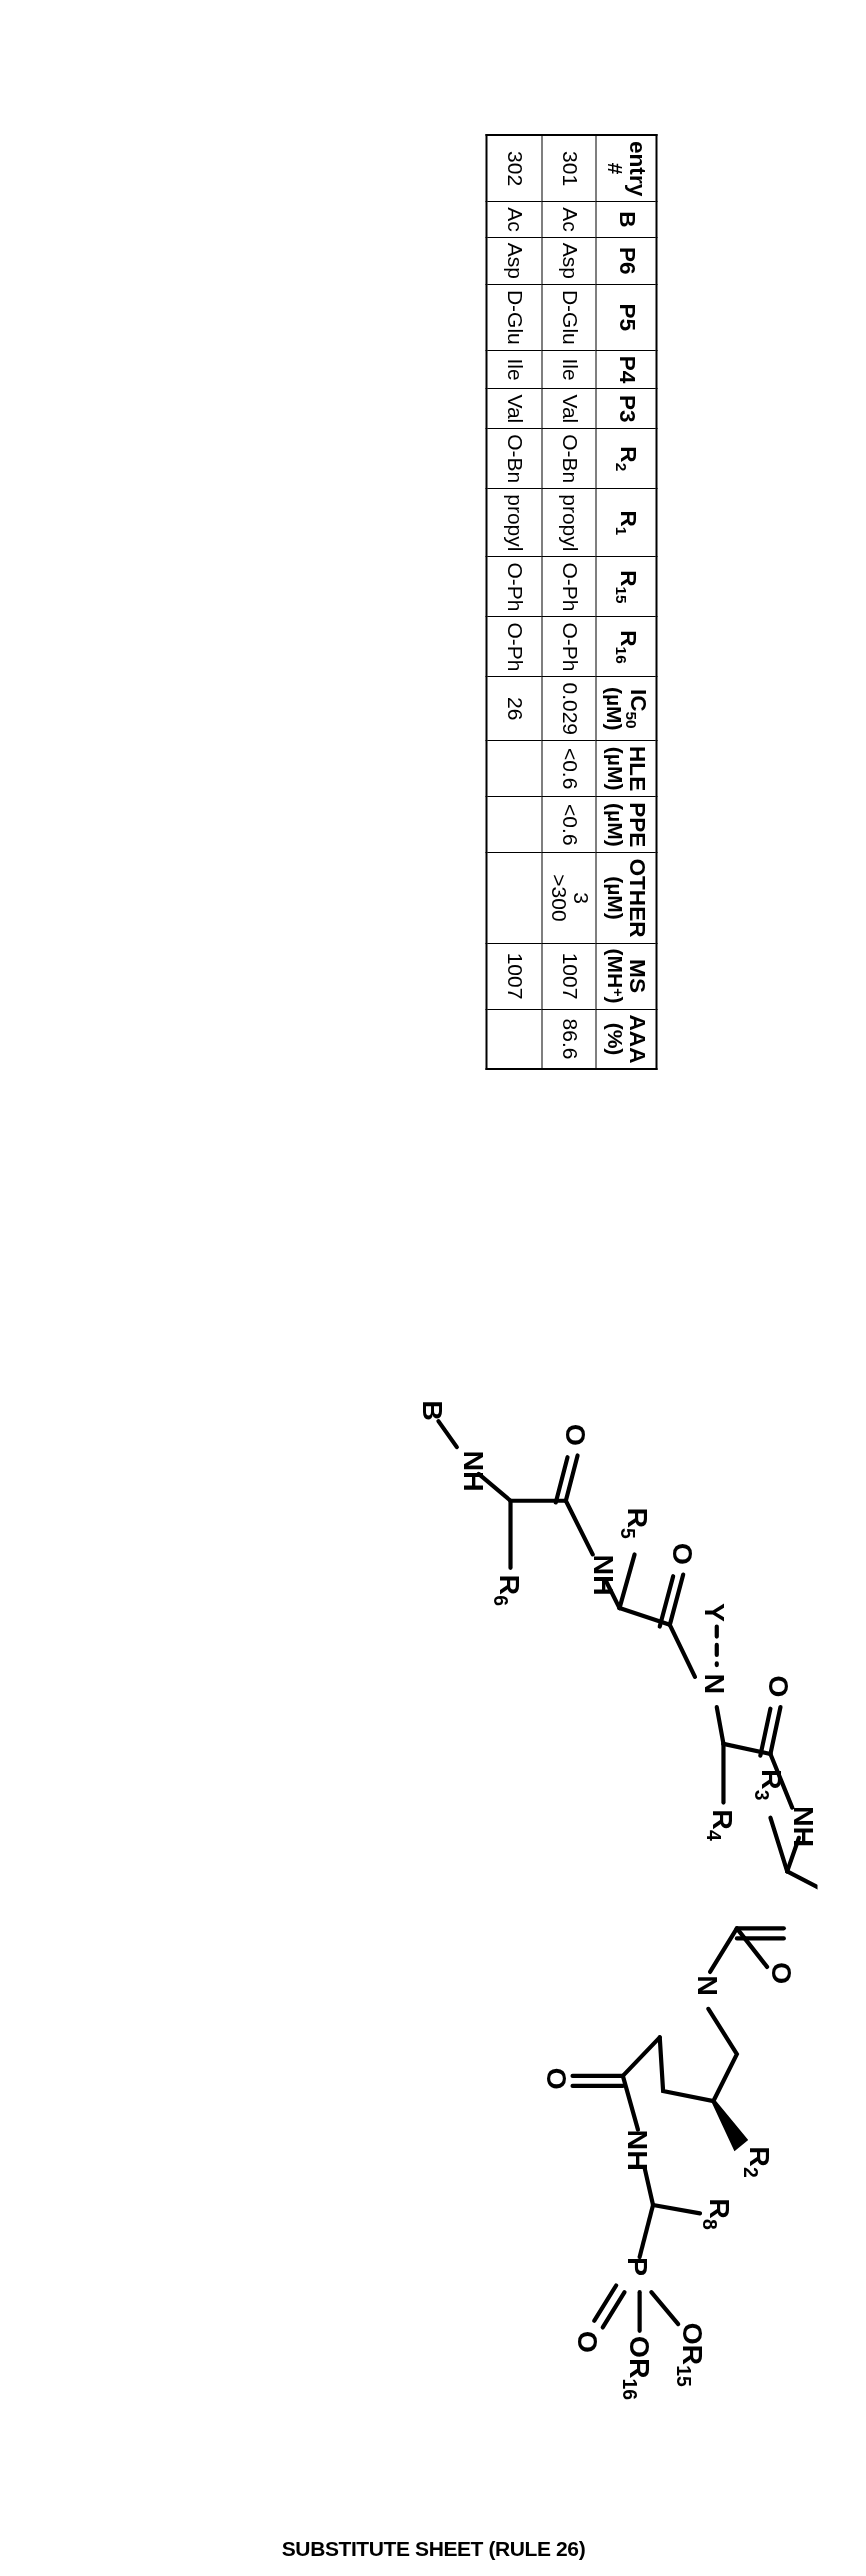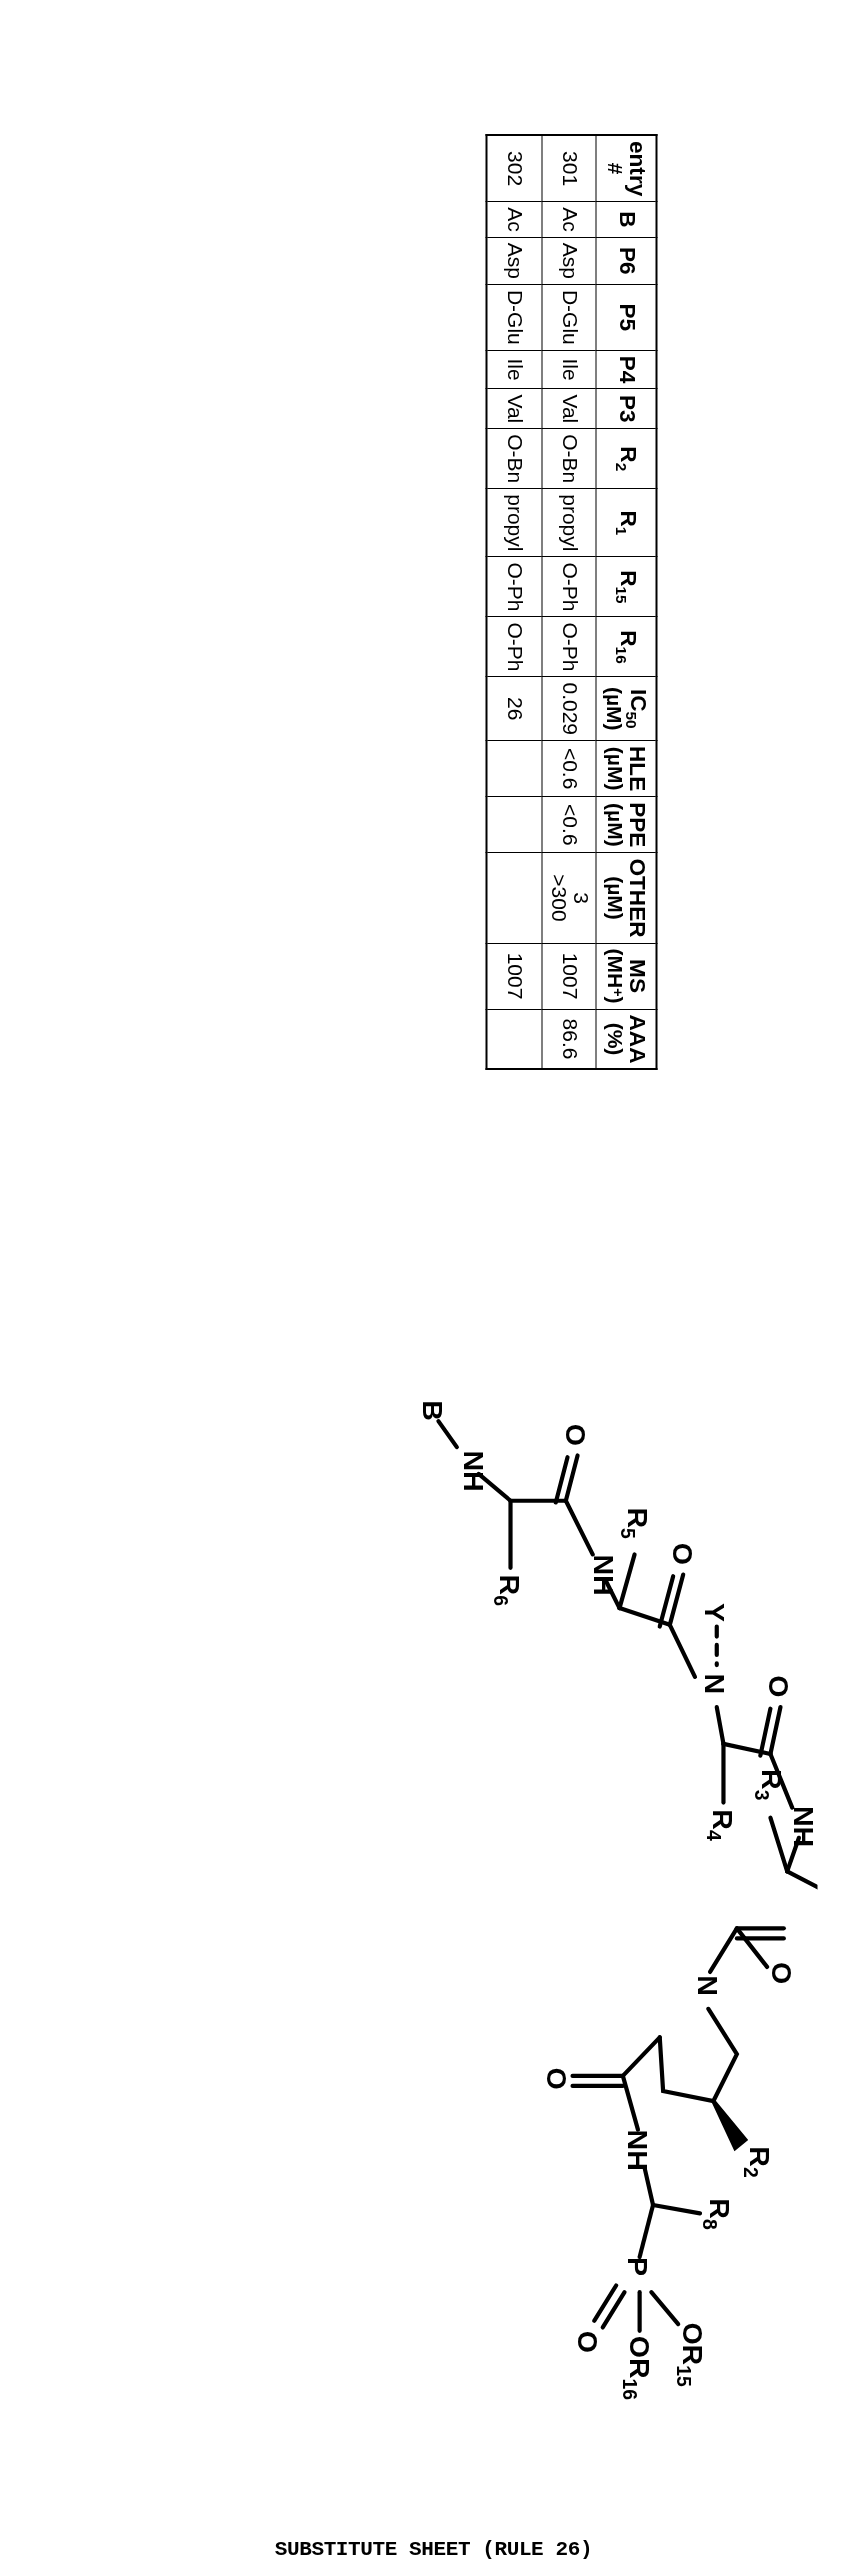--- a/index.html
+++ b/index.html
@@ -21,21 +21,21 @@
     transform-origin:50% 50%;
   }
   
   .footer{
     position:absolute;
     left:0;right:0;bottom:15px;
     text-align:center;
     font-weight:bold;
     font-size:21px;
     letter-spacing:-0.4px;
-    font-family:Liberation Mono, monospace;
+    font-family:Liberation Sans, sans-serif;
   }
 
   
   .tbl-wrap{
     position:absolute;
     left:134px;
     top:210px;
   }
   table.data{
     border-collapse:collapse;

